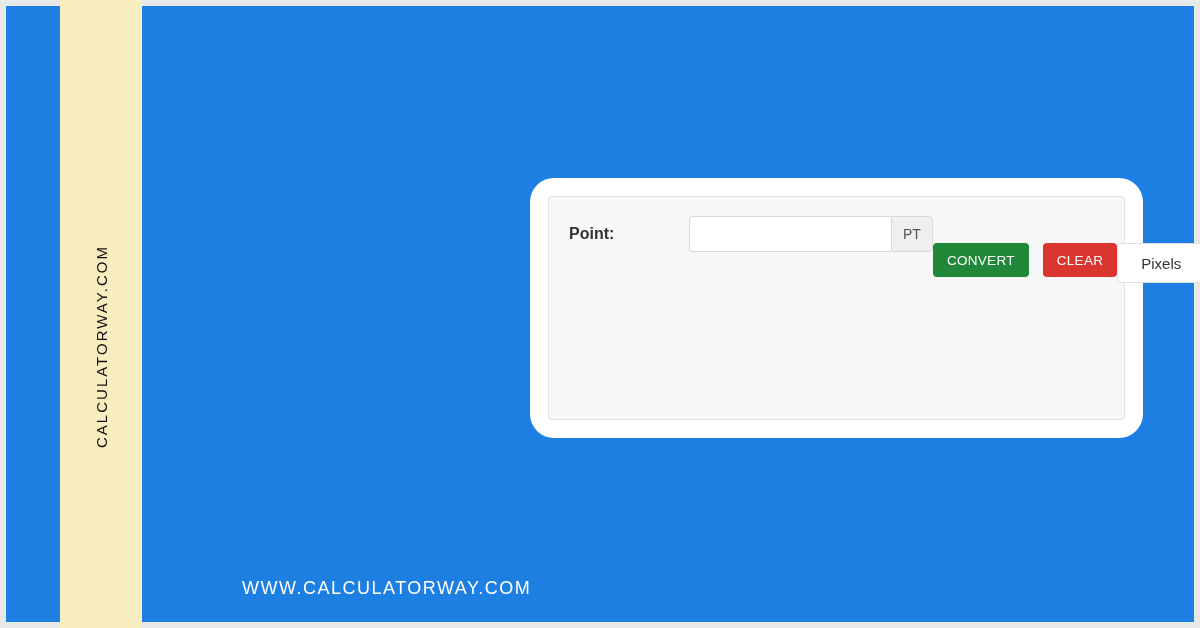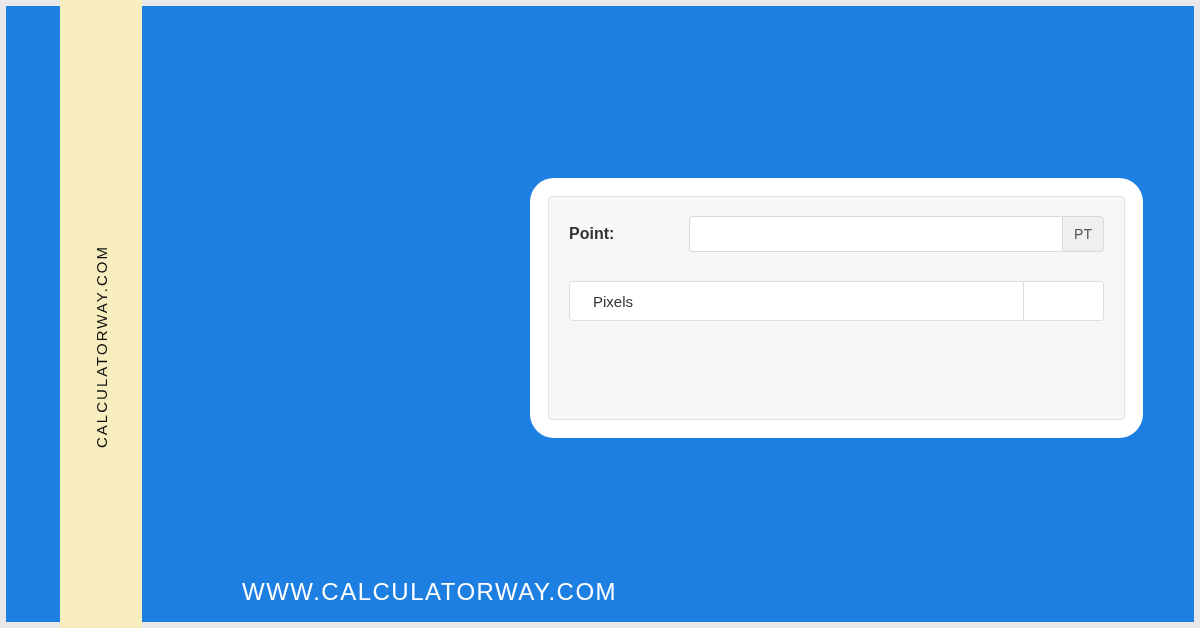--- a/index.html
+++ b/index.html
@@ -47,42 +47,42 @@
       font-weight: 800;
       font-size: 44px;
       line-height: 1.2;
       letter-spacing: 1px;
     }
     .footer-url {
       position: absolute;
       left: 236px;
       top: 572px;
       color: #fff;
-      font-size: 24px;
+      font-size: 18px;
       letter-spacing: 1.5px;
       font-weight: 400;
     }
     .converter-panel {
       position: absolute;
       left: 524px;
       top: 172px;
       width: 613px;
       height: 260px;
       background: #fff;
       border-radius: 24px;
       padding: 18px;
     }
     .converter-inner {
       width: 100%;
       height: 100%;
       background: #f7f7f7;
       border: 1px solid #e2e2e2;
       border-radius: 4px;
       display: flex;
-      flex-direction: column;
+      flex-direction: row;
       padding: 18px 20px 16px 20px;
     }
     .row-point {
       display: flex;
       align-items: center;
       gap: 64px;
       height: 38px;
     }
     .label-point {
       color: #333;
@@ -181,20 +181,24 @@
     <div class="converter-inner">
 
       <div class="row-point">
         <span class="label-point">Point:</span>
         <div class="input-group">
           <input class="input-field" type="text" value="" style="">
           <span class="input-addon">PT</span>
         </div>
       </div>
 
+      <div class="row-buttons">
+        <button class="btn btn-convert">CONVERT</button>
+        <button class="btn btn-clear">CLEAR</button>
+      </div>
 
       <div class="row-result">
         <div class="result-label">Pixels</div>
         <div class="result-value"></div>
       </div>
 
     </div>
   </div>
 
 </div>

